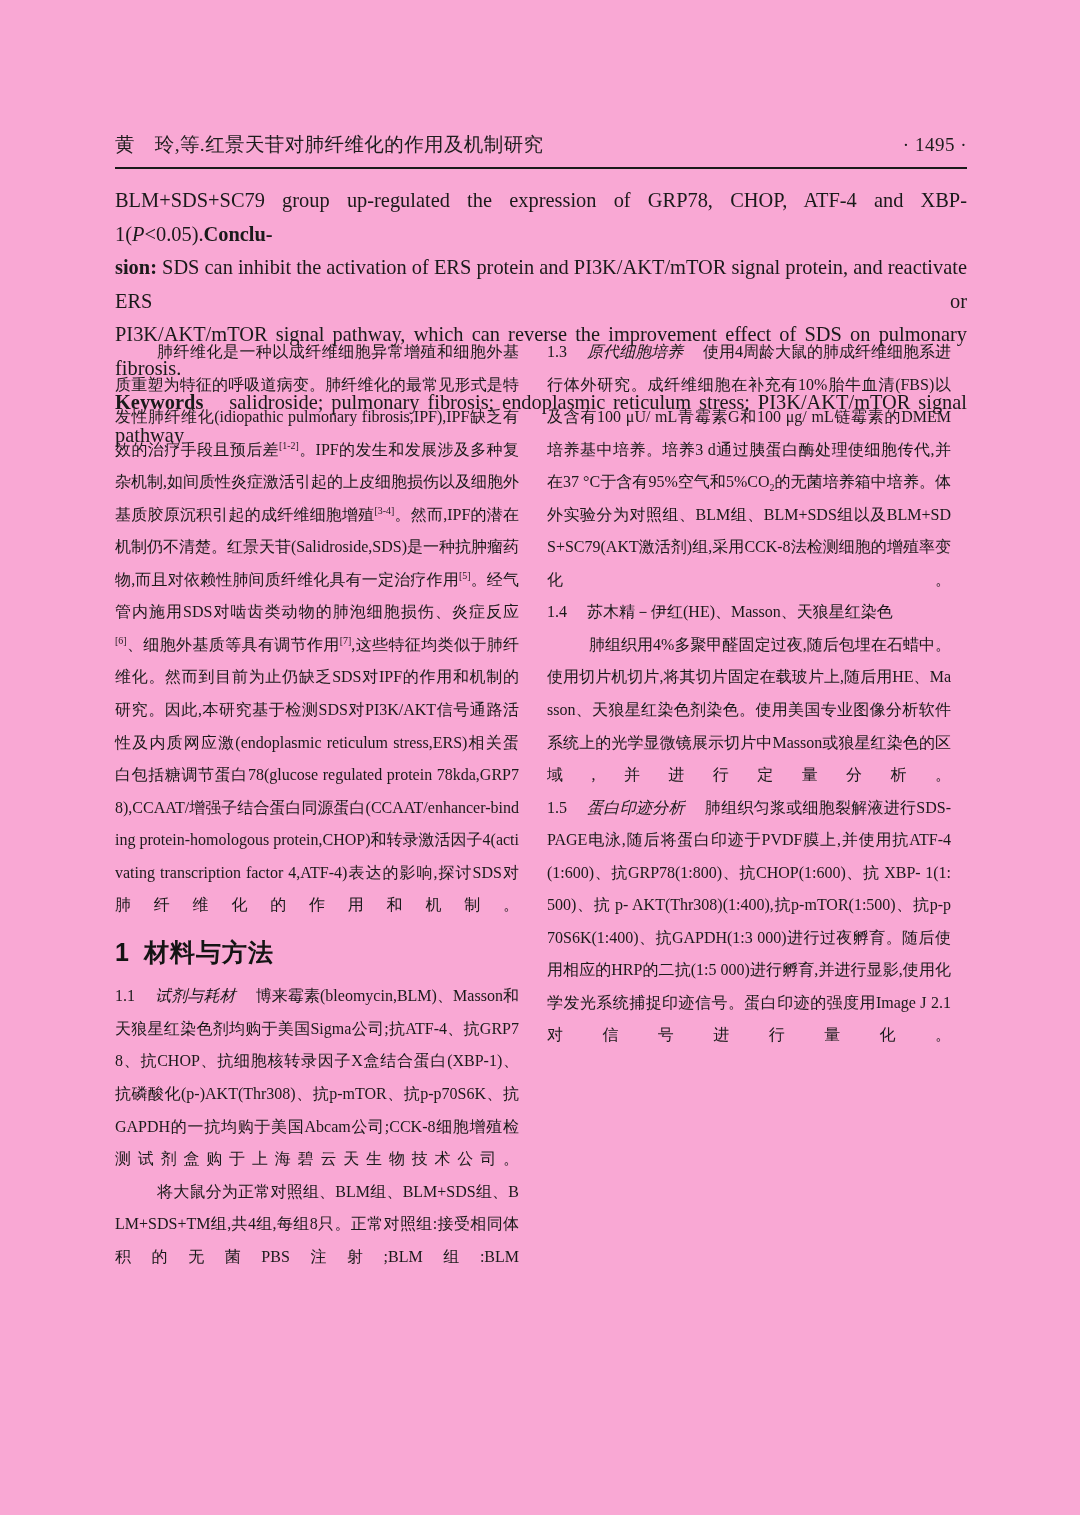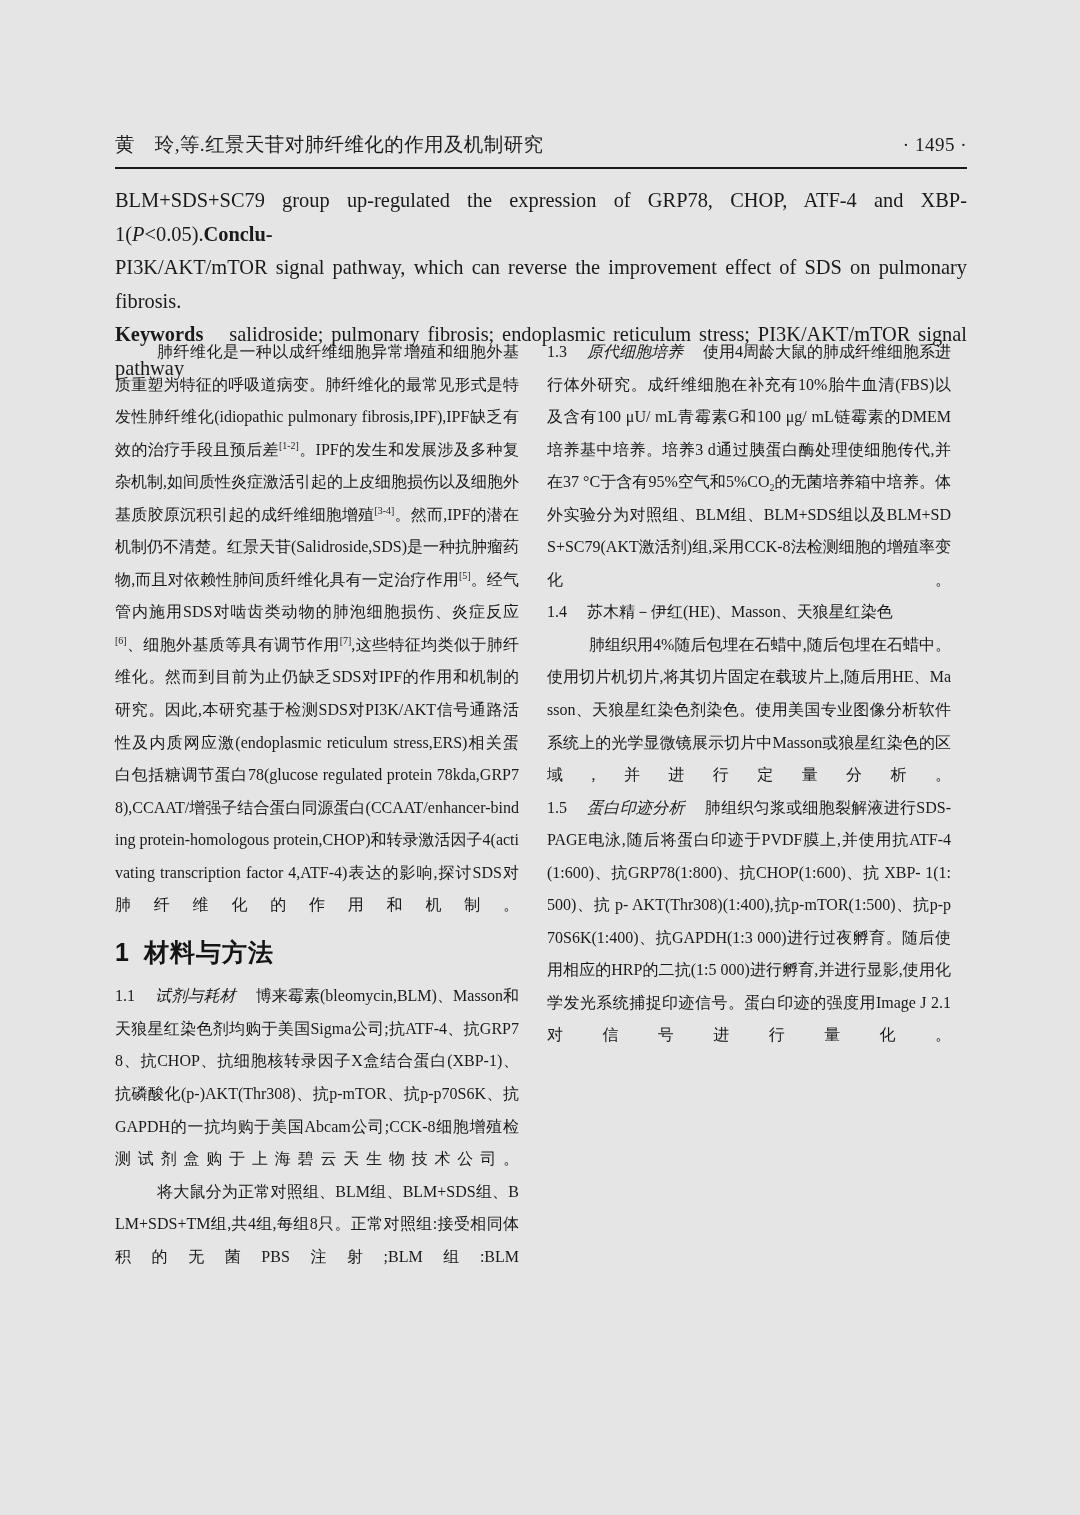--- a/index.html
+++ b/index.html
@@ -15,21 +15,21 @@
     font-family: "Liberation Serif", "DejaVu Serif", serif;
     color: #1a1a1a;
     overflow: hidden;
   }
 
   .page {
     position: absolute;
     left: 0; top: 0;
     width: 1080px;
     height: 1515px;
-    background: #e5e5e5;
+    background: #f9a8d4;
   }
 
   
   .runhead {
     position: absolute;
     left: 115px;
     top: 131px;
     width: 852px;
     display: flex;
     align-items: baseline;
@@ -127,20 +127,21 @@
   <div class="runhead">
     <span class="runhead-title">黄　玲,等.红景天苷对肺纤维化的作用及机制研究</span>
     <span class="runhead-page">· 1495 ·</span>
   </div>
   <div class="runhead-rule"></div>
 
   <div class="abstract">
 
     <div class="abs-line">BLM+SDS+SC79 group up-regulated the expression of GRP78, CHOP, ATF-4 and XBP-1(<i class="ital">P</i><span>&lt;0.05</span>).<b>Conclu-</b></div>
 
+    <div class="abs-line"><b>sion:</b> SDS can inhibit the activation of ERS protein and PI3K/AKT/mTOR signal protein, and reactivate ERS or</div>
 
     <div class="abs-line last">PI3K/AKT/mTOR signal pathway, which can reverse the improvement effect of SDS on pulmonary fibrosis.</div>
 
     <div class="abs-line last"><span class="kw-label">Keywords</span><span class="kw-gap"></span><span>salidroside; pulmonary fibrosis; endoplasmic reticulum stress; PI3K/AKT/mTOR signal pathway</span></div>
   </div>
 
   <div class="col col-left">
 
     <p class="para indent">肺纤维化是一种以成纤维细胞异常增殖和细胞外基质重塑为特征的呼吸道病变。肺纤维化的最常见形式是特发性肺纤维化(idiopathic pulmonary fibrosis,IPF),IPF缺乏有效的治疗手段且预后差<sup>[1-2]</sup>。IPF的发生和发展涉及多种复杂机制,如间质性炎症激活引起的上皮细胞损伤以及细胞外基质胶原沉积引起的成纤维细胞增殖<sup>[3-4]</sup>。然而,IPF的潜在机制仍不清楚。红景天苷(Salidroside,SDS)是一种抗肿瘤药物,而且对依赖性肺间质纤维化具有一定治疗作用<sup>[5]</sup>。经气管内施用SDS对啮齿类动物的肺泡细胞损伤、炎症反应<sup>[6]</sup>、细胞外基质等具有调节作用<sup>[7]</sup>,这些特征均类似于肺纤维化。然而到目前为止仍缺乏SDS对IPF的作用和机制的研究。因此,本研究基于检测SDS对PI3K/AKT信号通路活性及内质网应激(endoplasmic reticulum stress,ERS)相关蛋白包括糖调节蛋白78(glucose regulated protein 78kda,GRP78),CCAAT/增强子结合蛋白同源蛋白(CCAAT/enhancer-binding protein-homologous protein,CHOP)和转录激活因子4(activating transcription factor 4,ATF-4)表达的影响,探讨SDS对肺纤维化的作用和机制。</p>
 
@@ -152,19 +153,19 @@
     <p class="para indent">将大鼠分为正常对照组、BLM组、BLM+SDS组、BLM+SDS+TM组,共4组,每组8只。正常对照组:接受相同体积的无菌PBS注射;BLM组:BLM</p>
   </div>
 
   <div class="col col-right">
 
 
     <p class="para"><span class="sec-h2num">1.3</span><span class="sec-h2title">原代细胞培养</span>使用4周龄大鼠的肺成纤维细胞系进行体外研究。成纤维细胞在补充有10%胎牛血清(FBS)以及含有100 μU/ mL青霉素G和100 μg/ mL链霉素的DMEM培养基中培养。培养3 d通过胰蛋白酶处理使细胞传代,并在37 °C于含有95%空气和5%CO<sub>2</sub>的无菌培养箱中培养。体外实验分为对照组、BLM组、BLM+SDS组以及BLM+SDS+SC79(AKT激活剂)组,采用CCK-8法检测细胞的增殖率变化。</p>
 
     <p class="para ragged"><span class="sec-h2num">1.4</span><span>苏木精－伊红(HE)、Masson、天狼星红染色</span></p>
 
-    <p class="para indent">肺组织用4%随后包埋在石蜡中,随后包埋在石蜡中。使用切片机切片,将其切片固定在载玻片上,随后用HE、Masson、天狼星红染色剂染色。使用美国专业图像分析软件系统上的光学显微镜展示切片中Masson或狼星红染色的区域,并进行定量分析。</p>
+    <p class="para indent">肺组织用4%多聚甲醛固定过夜,随后包埋在石蜡中。使用切片机切片,将其切片固定在载玻片上,随后用HE、Masson、天狼星红染色剂染色。使用美国专业图像分析软件系统上的光学显微镜展示切片中Masson或狼星红染色的区域,并进行定量分析。</p>
 
     <p class="para"><span class="sec-h2num">1.5</span><span class="sec-h2title">蛋白印迹分析</span><span>肺组织匀浆或细胞裂解液进行SDS-PAGE电泳,随后将蛋白印迹于PVDF膜上,并使用抗ATF-4(1:600)、抗GRP78(1:800)、抗CHOP(1:600)、抗 XBP- 1(1:500)、抗 p- AKT(Thr308)(1:400),抗p-mTOR(1:500)、抗p-p70S6K(1:400)、抗GAPDH(1:3 000)进行过夜孵育。随后使用相应的HRP的二抗(1:5 000)进行孵育,并进行显影,使用化学发光系统捕捉印迹信号。蛋白印迹的强度用Image J 2.1对信号进行量化。</span></p>
 
   </div>
 
 </div>
 
 </body></html>

